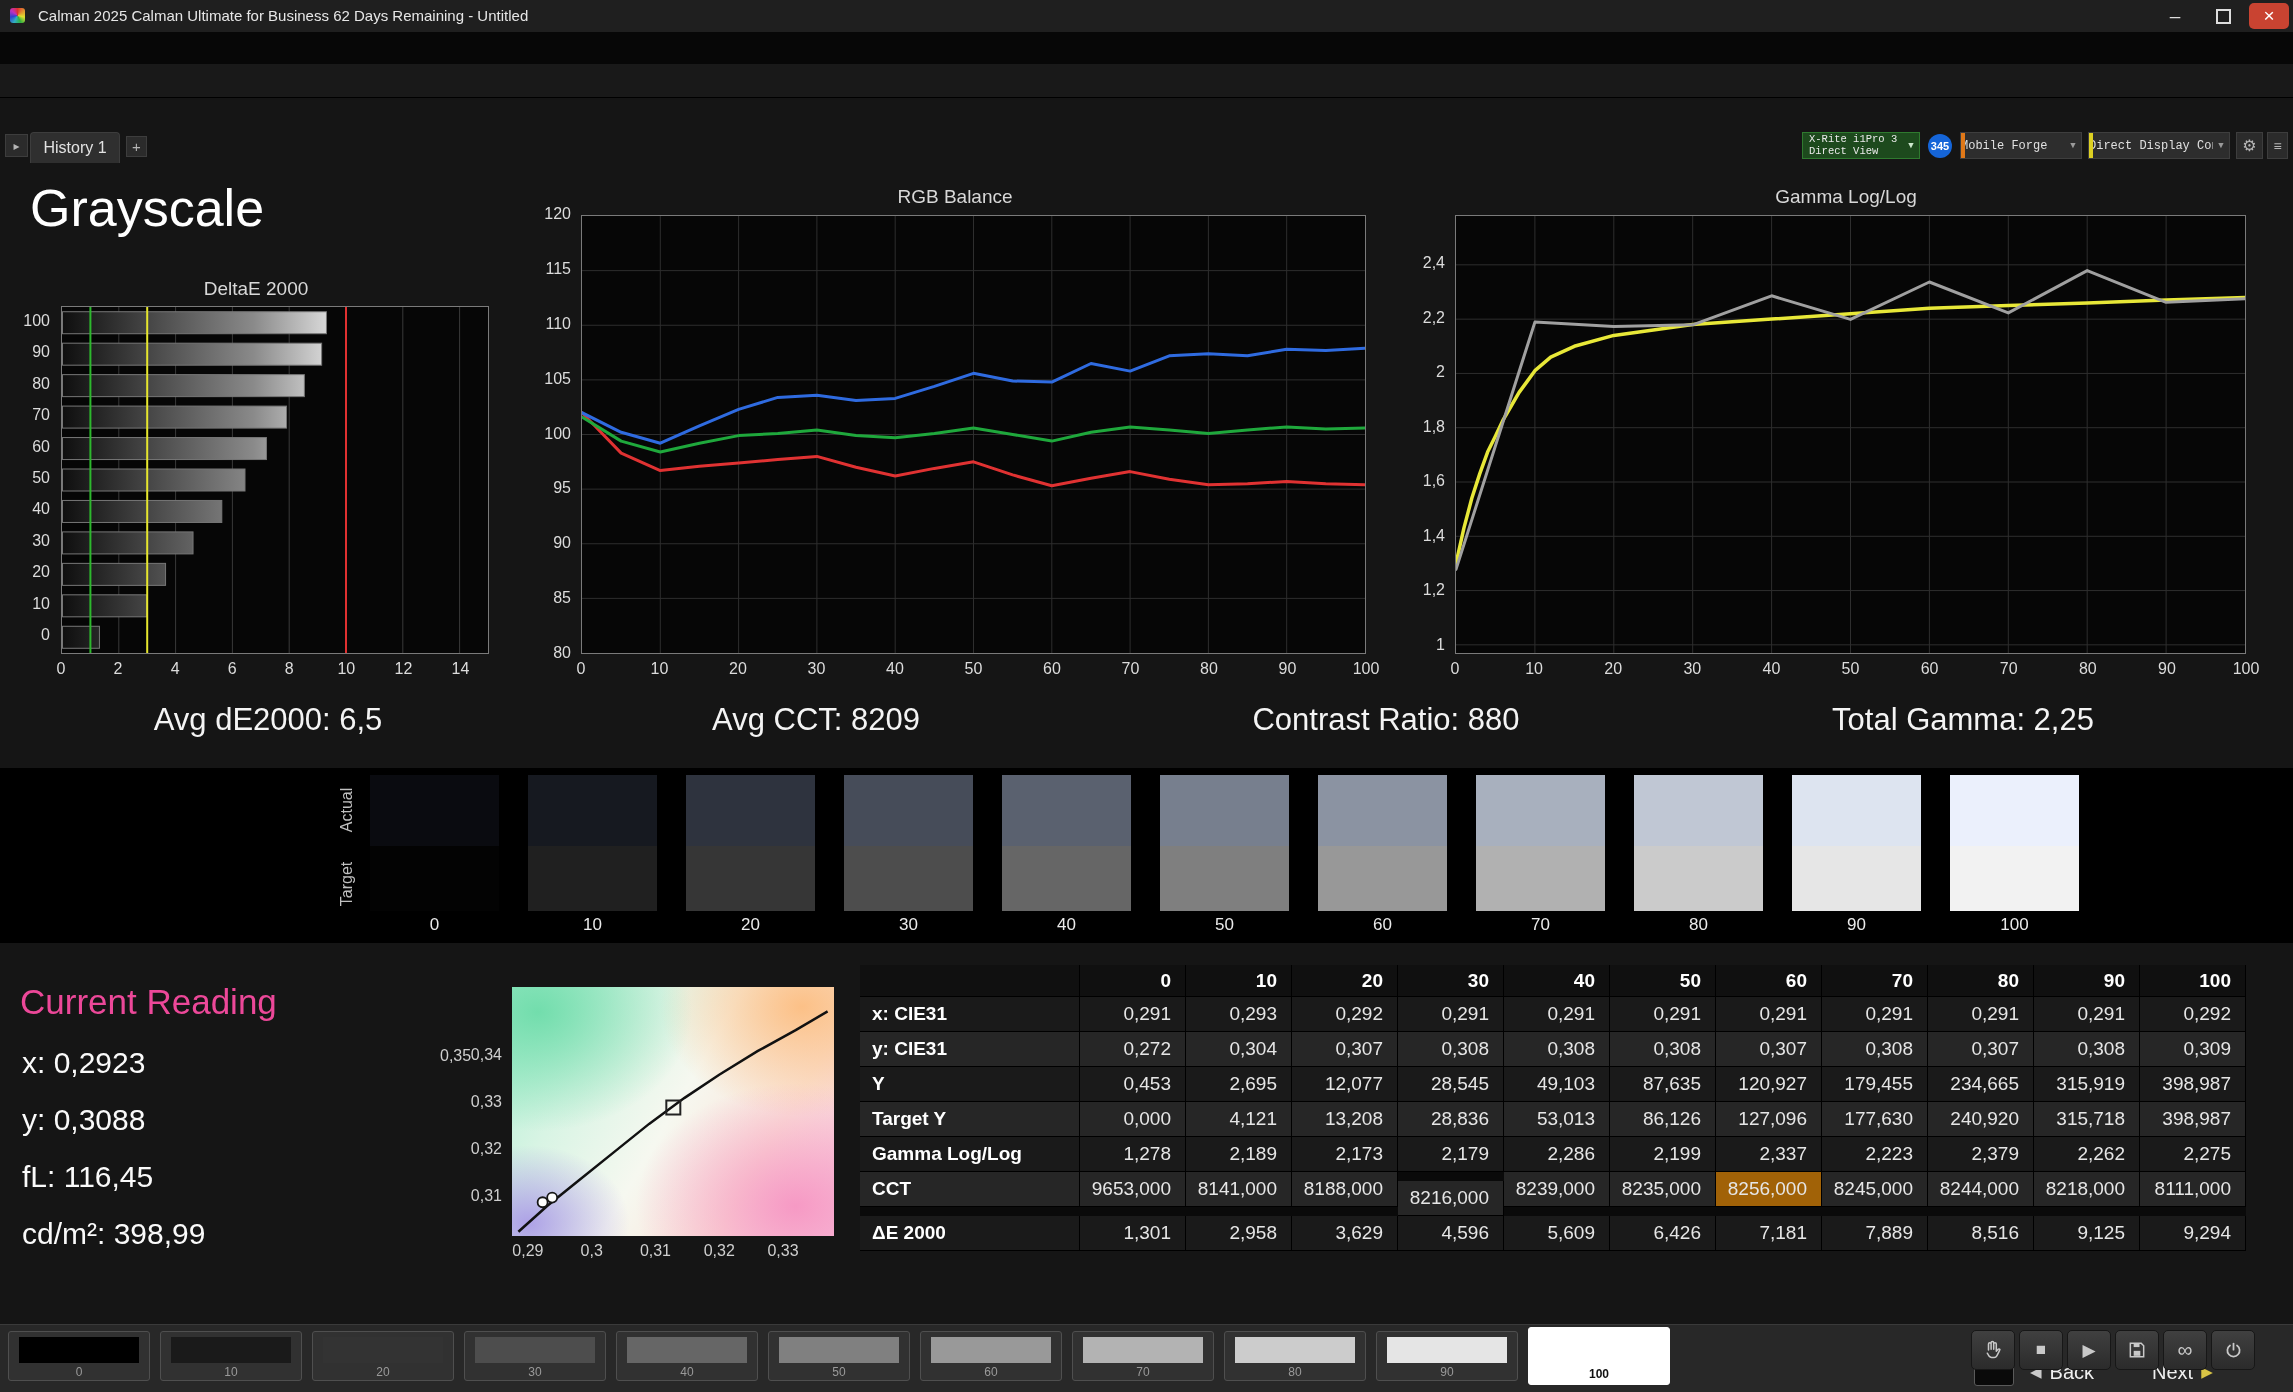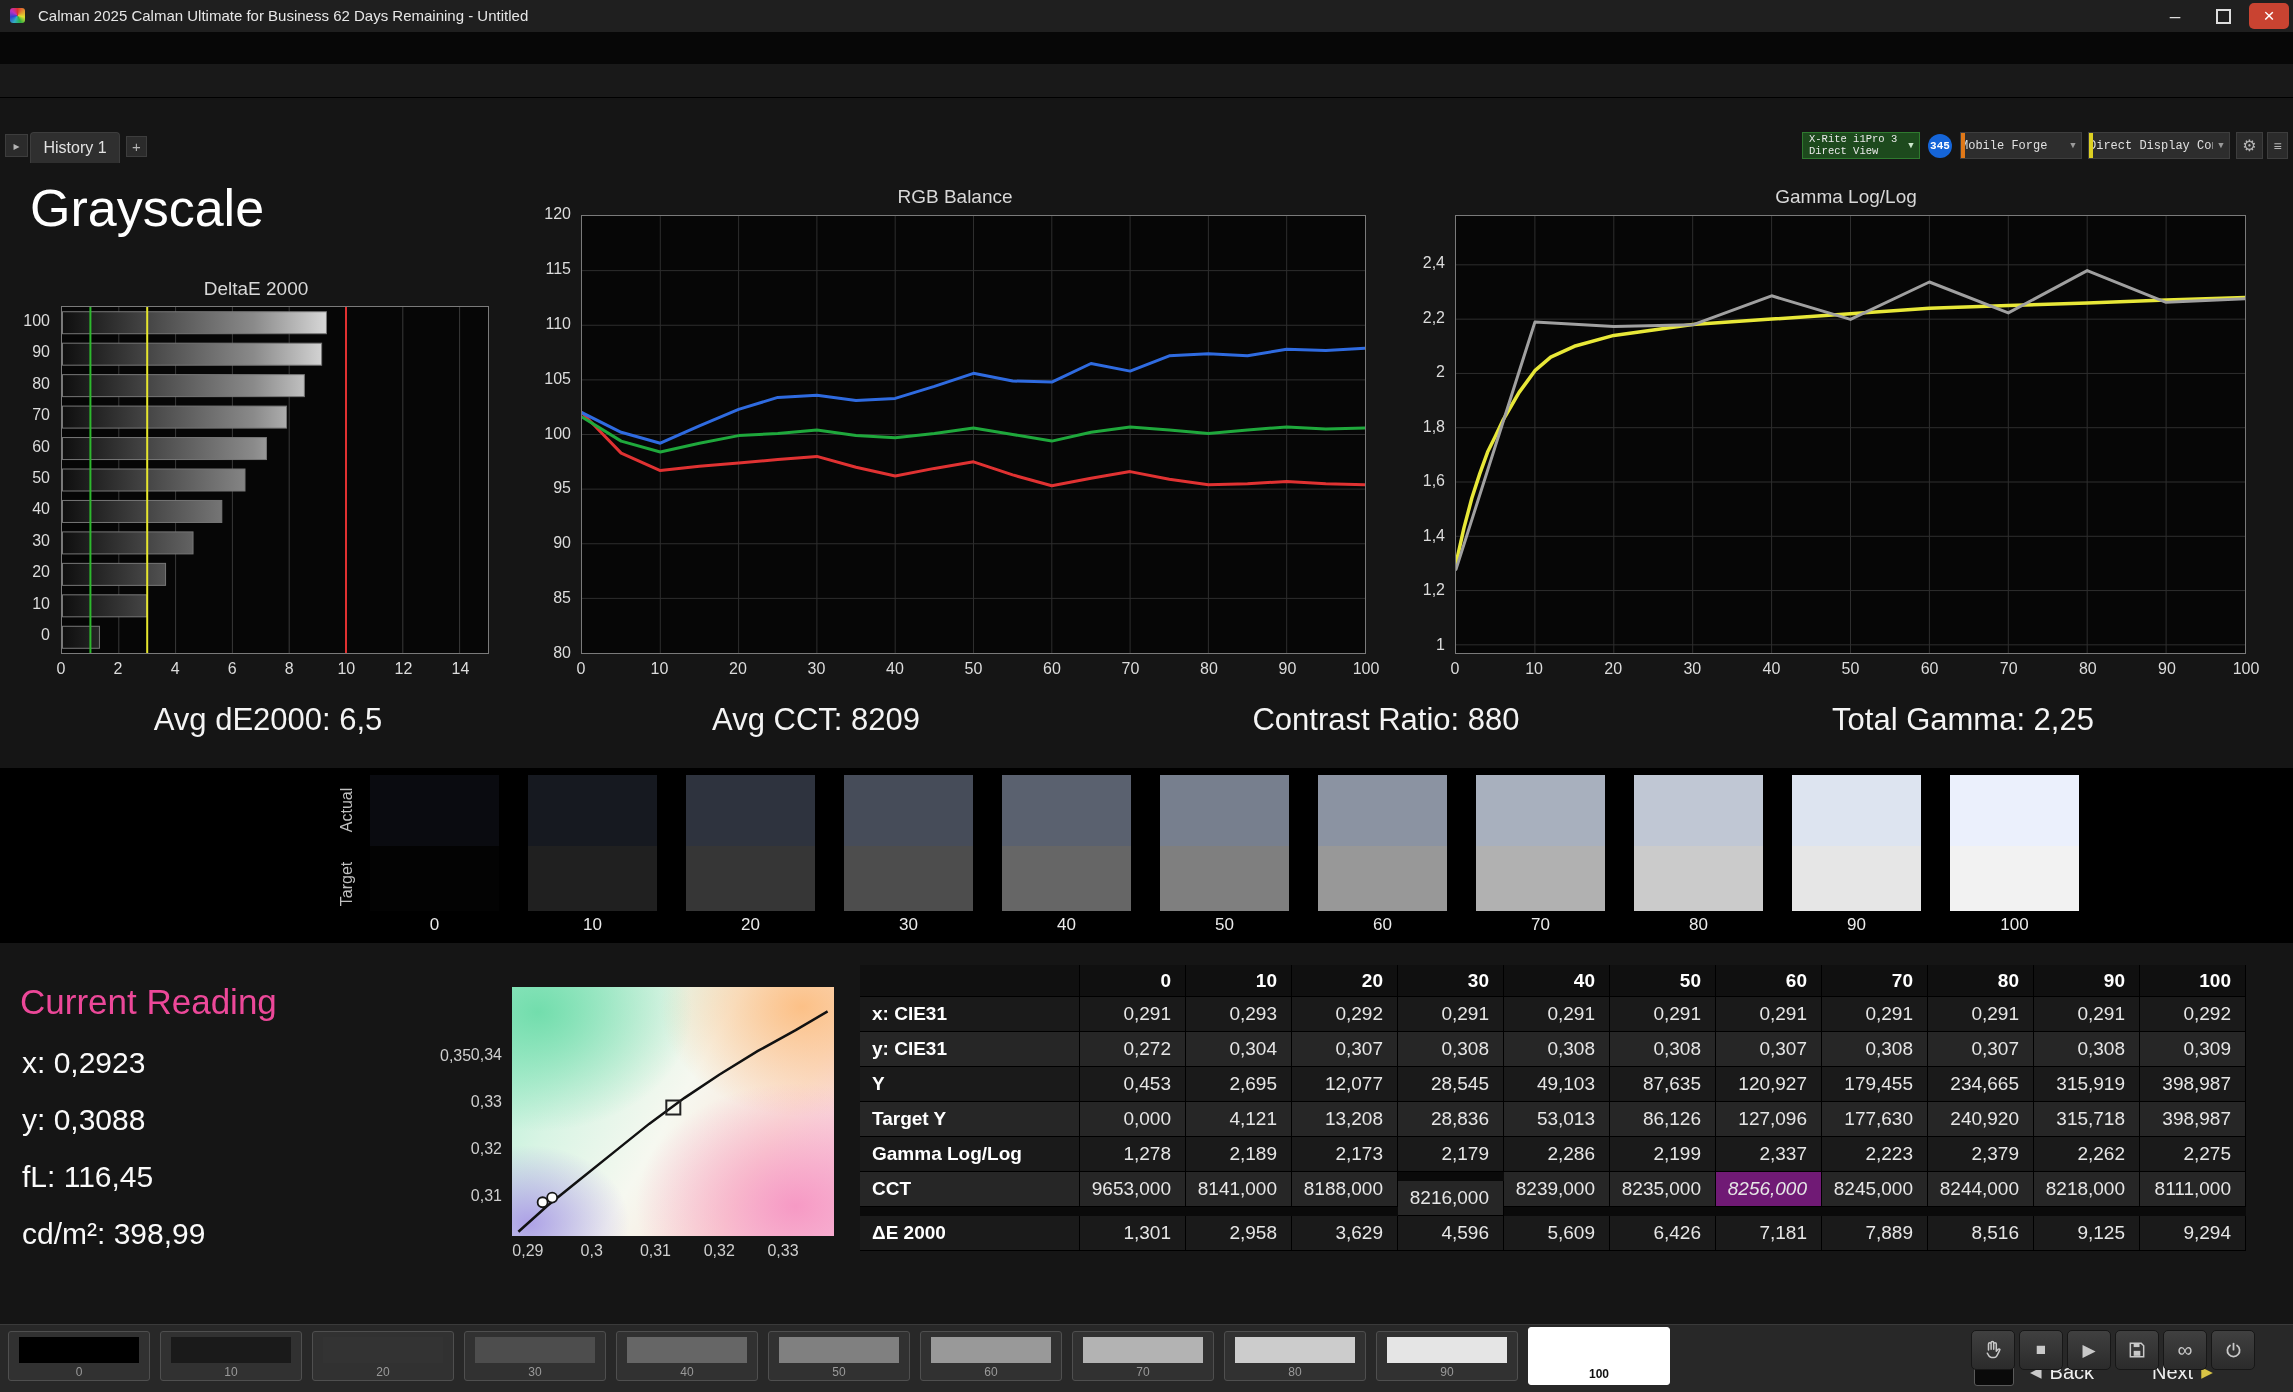--- a/index.html
+++ b/index.html
@@ -33,21 +33,21 @@
   #history-toggle{left:5px;top:70px;width:23px;height:23px;font-size:12px;}
   .tab{position:absolute;left:30px;top:68px;width:90px;height:31px;background:#2f2f2f;border:1px solid #3d3d3d;border-bottom:none;
     border-radius:4px 4px 0 0;color:#e2e2e2;font-size:16px;display:flex;align-items:center;justify-content:center;box-sizing:border-box;}
   #add-tab{left:126px;top:72px;width:21px;height:21px;font-size:15px;}
   .dd{position:absolute;top:68px;height:27px;background:#2d2d2d;border:1px solid #3e3e3e;display:flex;align-items:center;box-sizing:border-box;font-family:Liberation Mono, monospace;}
   #meter-dd{left:1802px;width:118px;background:#1d4a1d;border-color:#2f7a2f;}
   .meter-lines{flex:1;padding-left:6px;font-size:10.5px;line-height:11.5px;color:#eaeaea;white-space:nowrap;}
   .dd-chev{width:16px;text-align:center;color:#9a9a9a;font-size:9px;}
   #meter-dd .dd-chev{color:#cfe8cf;}
   #badge-345{position:absolute;left:1928px;top:70px;width:24px;height:24px;border-radius:50%;background:#1565d8;color:#fff;
-    font-size:11px;font-weight:bold;display:flex;align-items:center;justify-content:center;font-family:Liberation Mono, monospace;}
+    font-size:11px;font-weight:bold;display:flex;align-items:center;justify-content:center;}
   #mobile-dd{left:1960px;width:122px;}
   #display-dd{left:2088px;width:142px;}
   .dd-accent{position:absolute;left:0;top:0;width:4px;height:100%;}
   .dd-label{flex:1;font-size:12px;color:#e0e0e0;white-space:nowrap;overflow:hidden;}
   #gear-btn{left:2236px;top:68px;width:27px;height:27px;font-size:16px;}
   #panel-btn{left:2267px;top:68px;width:21px;height:27px;font-size:14px;}
 
   
   #page-title{position:absolute;left:30px;top:178px;font-size:52px;color:#fff;}
   .plot{position:absolute;border:1px solid #7a7a7a;background:#060606;box-sizing:border-box;overflow:hidden;}
@@ -360,21 +360,21 @@
       <div class="tcell " style="background: rgb(26, 26, 26);">2,379</div>
       <div class="tcell " style="background: rgb(26, 26, 26);">2,262</div>
       <div class="tcell " style="background: rgb(26, 26, 26);">2,275</div>
       <div class="tcell tlabel" style="background: rgb(38, 38, 38);">CCT</div>
       <div class="tcell " style="background: rgb(38, 38, 38);">9653,000</div>
       <div class="tcell " style="background: rgb(38, 38, 38);">8141,000</div>
       <div class="tcell " style="background: rgb(38, 38, 38);">8188,000</div>
       <div class="tcell " style="background: rgb(38, 38, 38); margin-top: 9px;">8216,000</div>
       <div class="tcell " style="background: rgb(38, 38, 38);">8239,000</div>
       <div class="tcell " style="background: rgb(38, 38, 38);">8235,000</div>
-      <div class="tcell " style="background: #701a75; font-style: italic;">8256,000</div>
+      <div class="tcell " style="background: #a16207;">8256,000</div>
       <div class="tcell " style="background: rgb(38, 38, 38);">8245,000</div>
       <div class="tcell " style="background: rgb(38, 38, 38);">8244,000</div>
       <div class="tcell " style="background: rgb(38, 38, 38);">8218,000</div>
       <div class="tcell " style="background: rgb(38, 38, 38);">8111,000</div>
       <div class="tcell tlabel" style="background: rgb(26, 26, 26);">ΔE 2000</div>
       <div class="tcell " style="background: rgb(26, 26, 26);">1,301</div>
       <div class="tcell " style="background: rgb(26, 26, 26);">2,958</div>
       <div class="tcell " style="background: rgb(26, 26, 26);">3,629</div>
       <div class="tcell " style="background: rgb(26, 26, 26);">4,596</div>
       <div class="tcell " style="background: rgb(26, 26, 26);">5,609</div>

